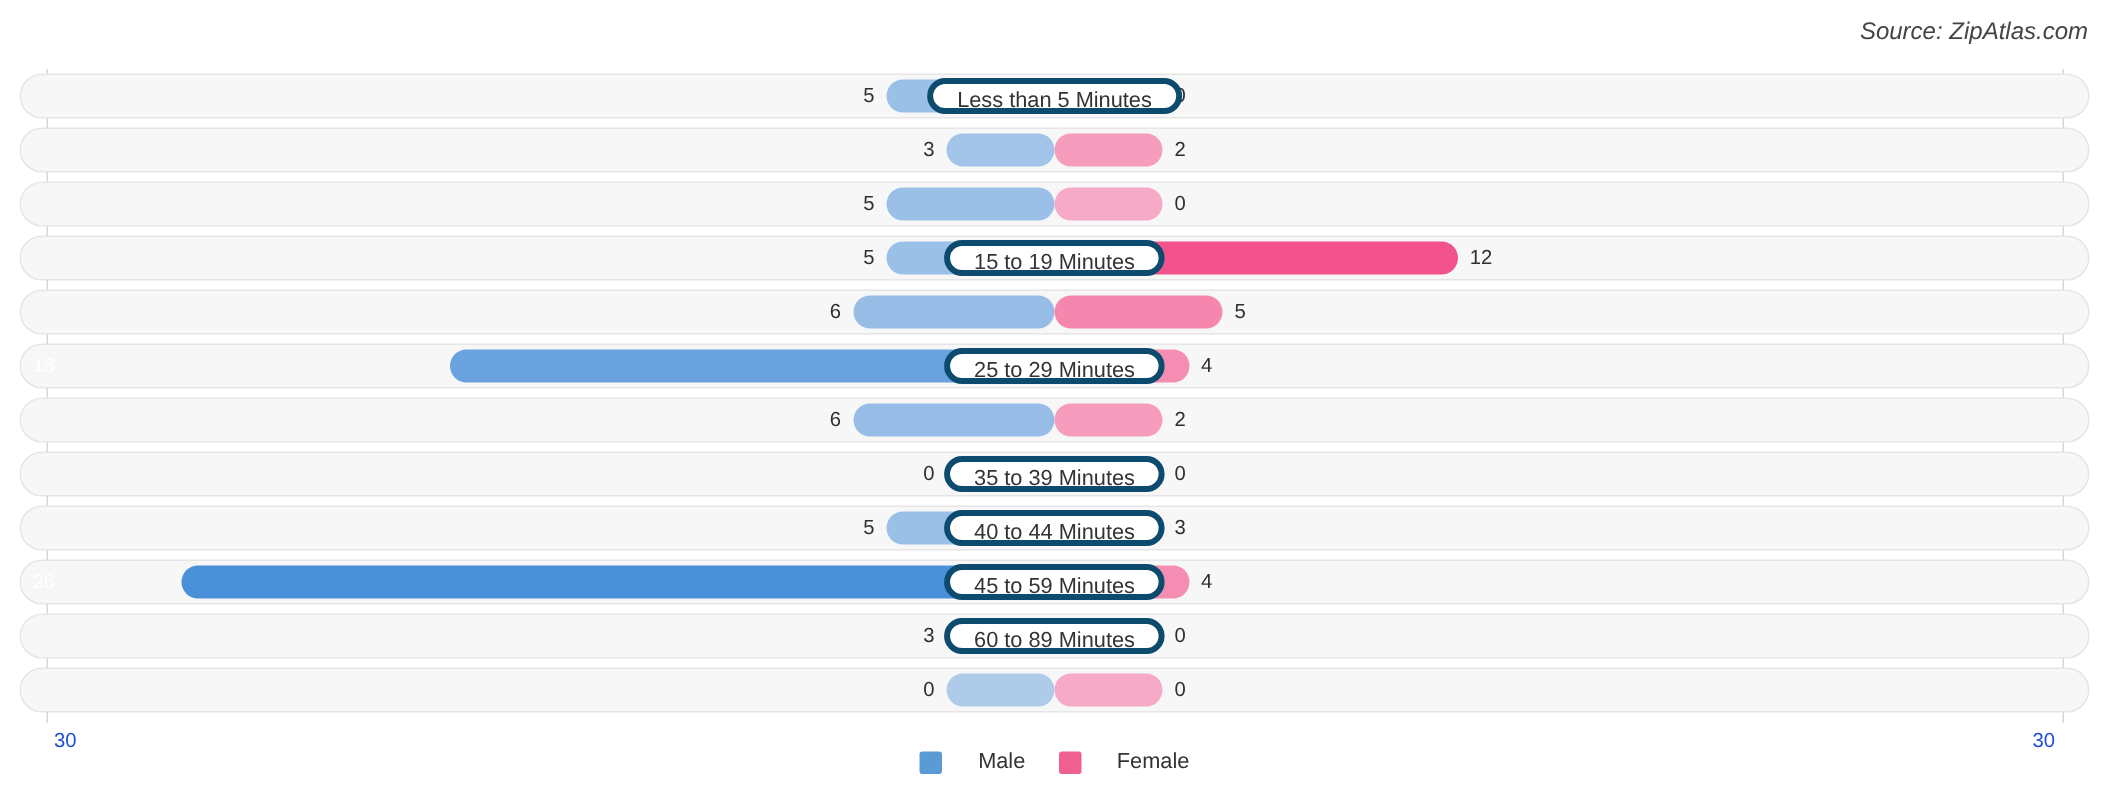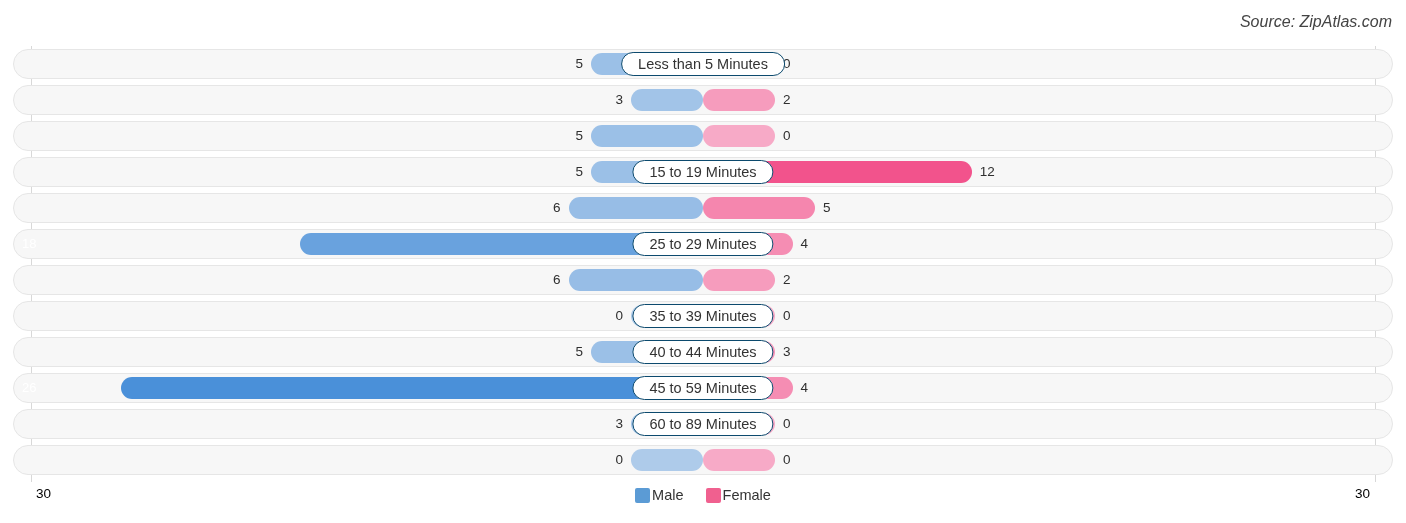--- a/index.html
+++ b/index.html
@@ -64,41 +64,41 @@
   .val.female { text-align: left; }
   .val.inside { color: #ffffff; font-size: 13px; }
 
   .center-label {
     position: absolute;
     left: 50%; top: 2px;
     transform: translateX(-50%);
     height: 24px; line-height: 23px;
     padding: 0 16px;
     background: #ffffff;
-    border: 1px solid #0c4a6e;
+    border: 4px solid #0c4a6e;
     border-radius: 12px;
     font-size: 14.5px; color: #333;
     white-space: nowrap;
     z-index: 3;
   }
 
   
   .footer { position: absolute; left: 0; top: 482px; width: 1406px; height: 41px; }
   .tick {
     position: absolute; top: 4px;
-    font-size: 13.5px; color: #000000;
+    font-size: 13.5px; color: #1d4ed8;
   }
   .tick-left  { left: 36px; }
   .tick-right { right: 36px; }
 
   .legend {
     position: absolute; left: 0; right: 0; top: 5px;
     display: flex; justify-content: center; align-items: center; gap: 22px;
   }
-  .legend-item { display: flex; align-items: center; gap: 2px; }
+  .legend-item { display: flex; align-items: center; gap: 24px; margin-top: 13px; }
   .swatch { width: 15px; height: 15px; border-radius: 2px; display: block; }
   .legend-label { font-size: 14.5px; color: #333; }
 </style>
 </head>
 <body>
 
 <div class="page">
 
   <div class="header">
     <div class="source">Source: ZipAtlas.com</div>

